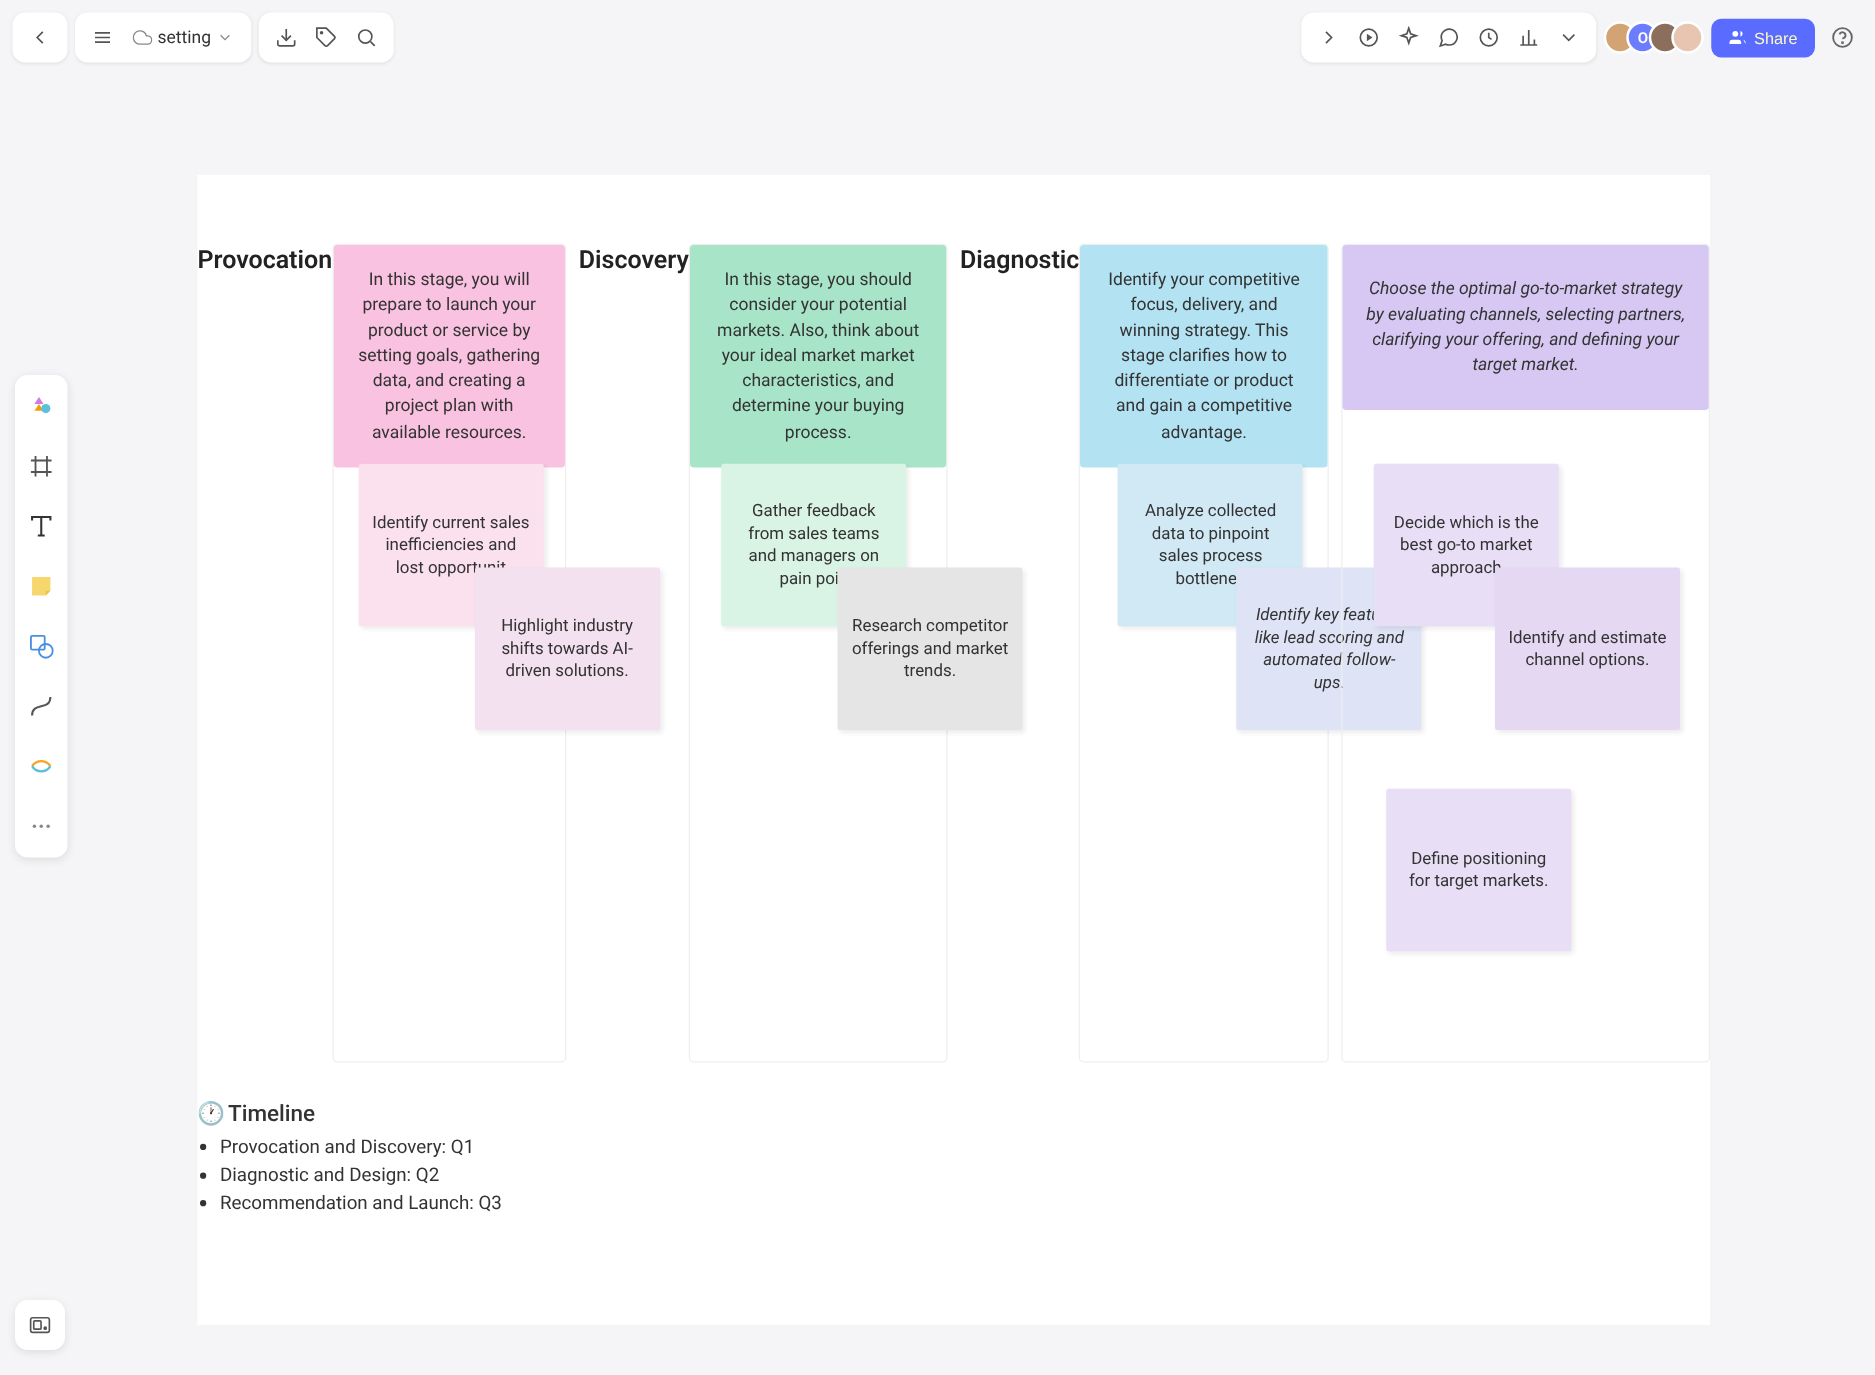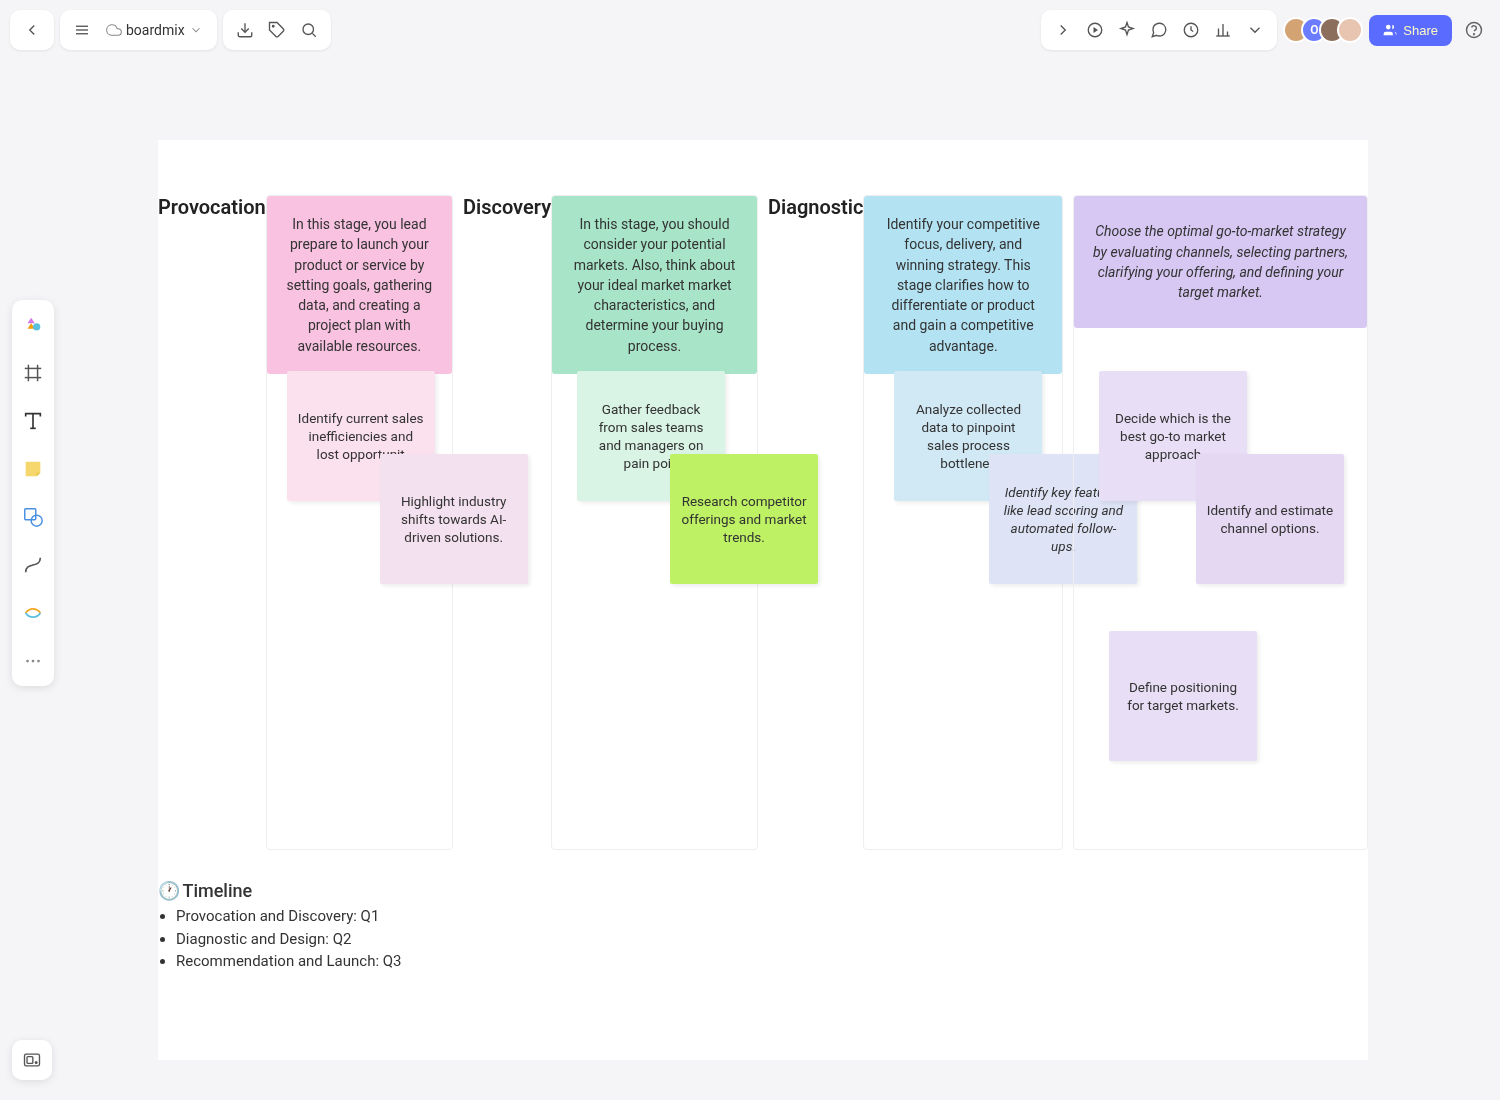--- a/index.html
+++ b/index.html
@@ -201,21 +201,21 @@
   display: flex;
   align-items: center;
   justify-content: center;
   border-radius: 2px;
   box-shadow: 2px 2px 4px rgba(0,0,0,0.08);
   cursor: move;
 }
 .st-pink-light { background: #fbe0ee; }
 .st-pink-lighter { background: #f4e1f0; }
 .st-green-light { background: #d9f3e5; }
-.st-green-lighter { background: #bef264; }
+.st-green-lighter { background: #e5e5e5; }
 .st-blue-light { background: #d1e8f5; }
 .st-blue-lighter { background: #dee4f6; font-style: italic; }
 .st-purple-light { background: #e8dff6; }
 .st-purple-lighter { background: #e5d8f3; }
 
 
 .timeline {
   margin-top: 30px;
   padding-left: 0px;
 }
@@ -257,21 +257,21 @@
         <svg viewBox="0 0 24 24">
             <line x1="4" y1="7" x2="20" y2="7"></line>
             <line x1="4" y1="12" x2="20" y2="12"></line>
             <line x1="4" y1="17" x2="20" y2="17"></line>
           </svg>
       </div>
       <div class="doc-name">
         <svg viewBox="0 0 24 24" style="stroke:#888;fill:none;stroke-width:1.6">
             <path d="M18 10h-1.26A8 8 0 1 0 9 20h9a5 5 0 0 0 0-10z"></path>
           </svg>
-        <span>boardmix</span>
+        <span>setting</span>
         <svg viewBox="0 0 24 24" style="stroke:#888;fill:none;stroke-width:1.8;width:14px;height:14px">
             <polyline points="6 9 12 15 18 9"></polyline>
           </svg>
       </div>
     </div>
     <div class="toolbar-group">
       <div class="tb-btn">
         <svg viewBox="0 0 24 24">
             <path d="M21 15v4a2 2 0 0 1-2 2H5a2 2 0 0 1-2-2v-4"></path>
             <polyline points="7 10 12 15 17 10"></polyline>
@@ -422,21 +422,21 @@
       <rect x="6" y="8" width="7" height="8" rx="1"></rect>
       <circle cx="17" cy="15" r="1" fill="#555"></circle>
     </svg>
 </div>
 
 <div class="board">
   <div class="columns" id="columns">
       <div class="col">
         <div class="col-title">Provocation</div>
         <div class="col-body">
-          <div class="col-desc desc-pink">In this stage, you lead prepare to launch your product or service by setting goals, gathering data, and creating a project plan with available resources.</div>
+          <div class="col-desc desc-pink">In this stage, you will prepare to launch your product or service by setting goals, gathering data, and creating a project plan with available resources.</div>
           <div class="sticky st-pink-light" style="left: 20px; top: 175px;">Identify current sales inefficiencies and lost opportunit</div>
           <div class="sticky st-pink-lighter" style="left: 113px; top: 258px;">Highlight industry shifts towards AI-driven solutions.</div>
         </div>
       </div>
       <div class="col">
         <div class="col-title">Discovery</div>
         <div class="col-body">
           <div class="col-desc desc-green">In this stage, you should consider your potential markets. Also, think about your ideal market market characteristics, and determine your buying process.</div>
           <div class="sticky st-green-light" style="left: 25px; top: 175px;">Gather feedback from sales teams and managers on pain poin</div>
           <div class="sticky st-green-lighter" style="left: 118px; top: 258px;">Research competitor offerings and market trends.</div>

